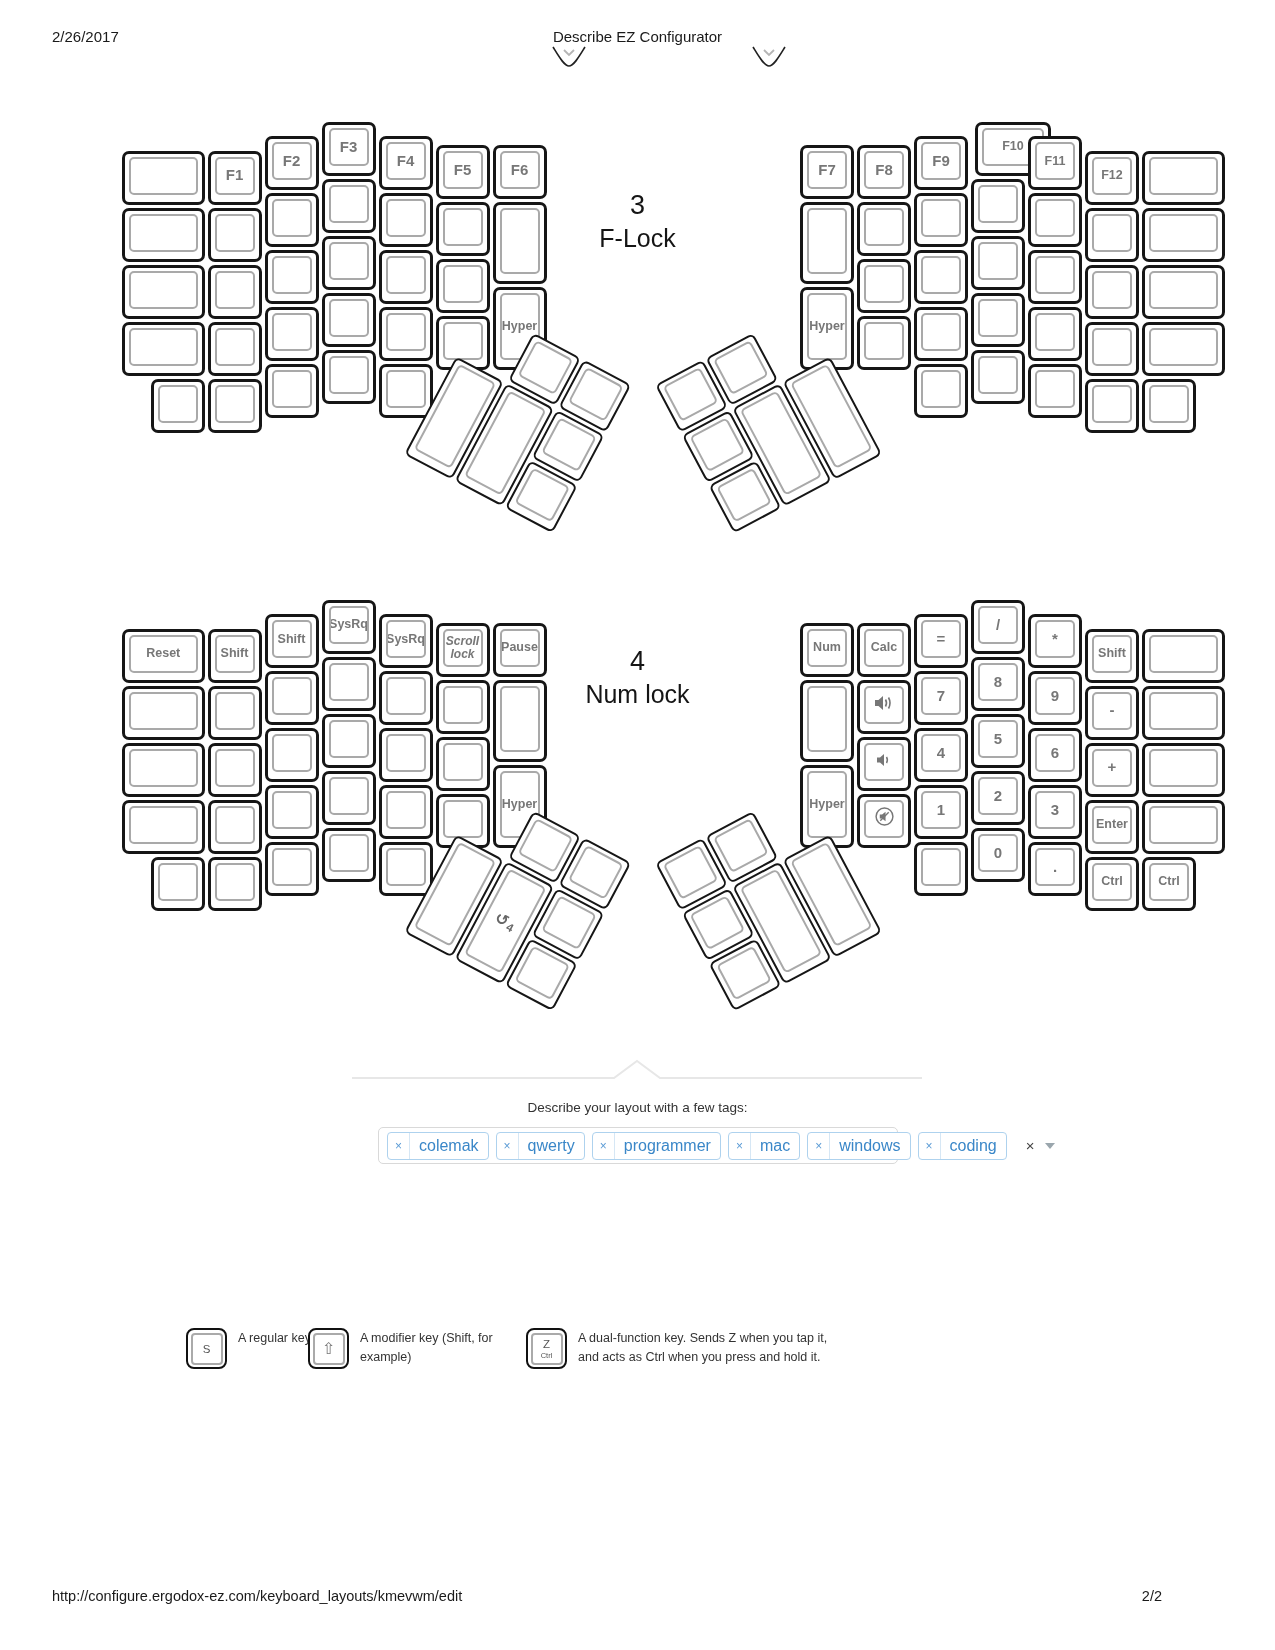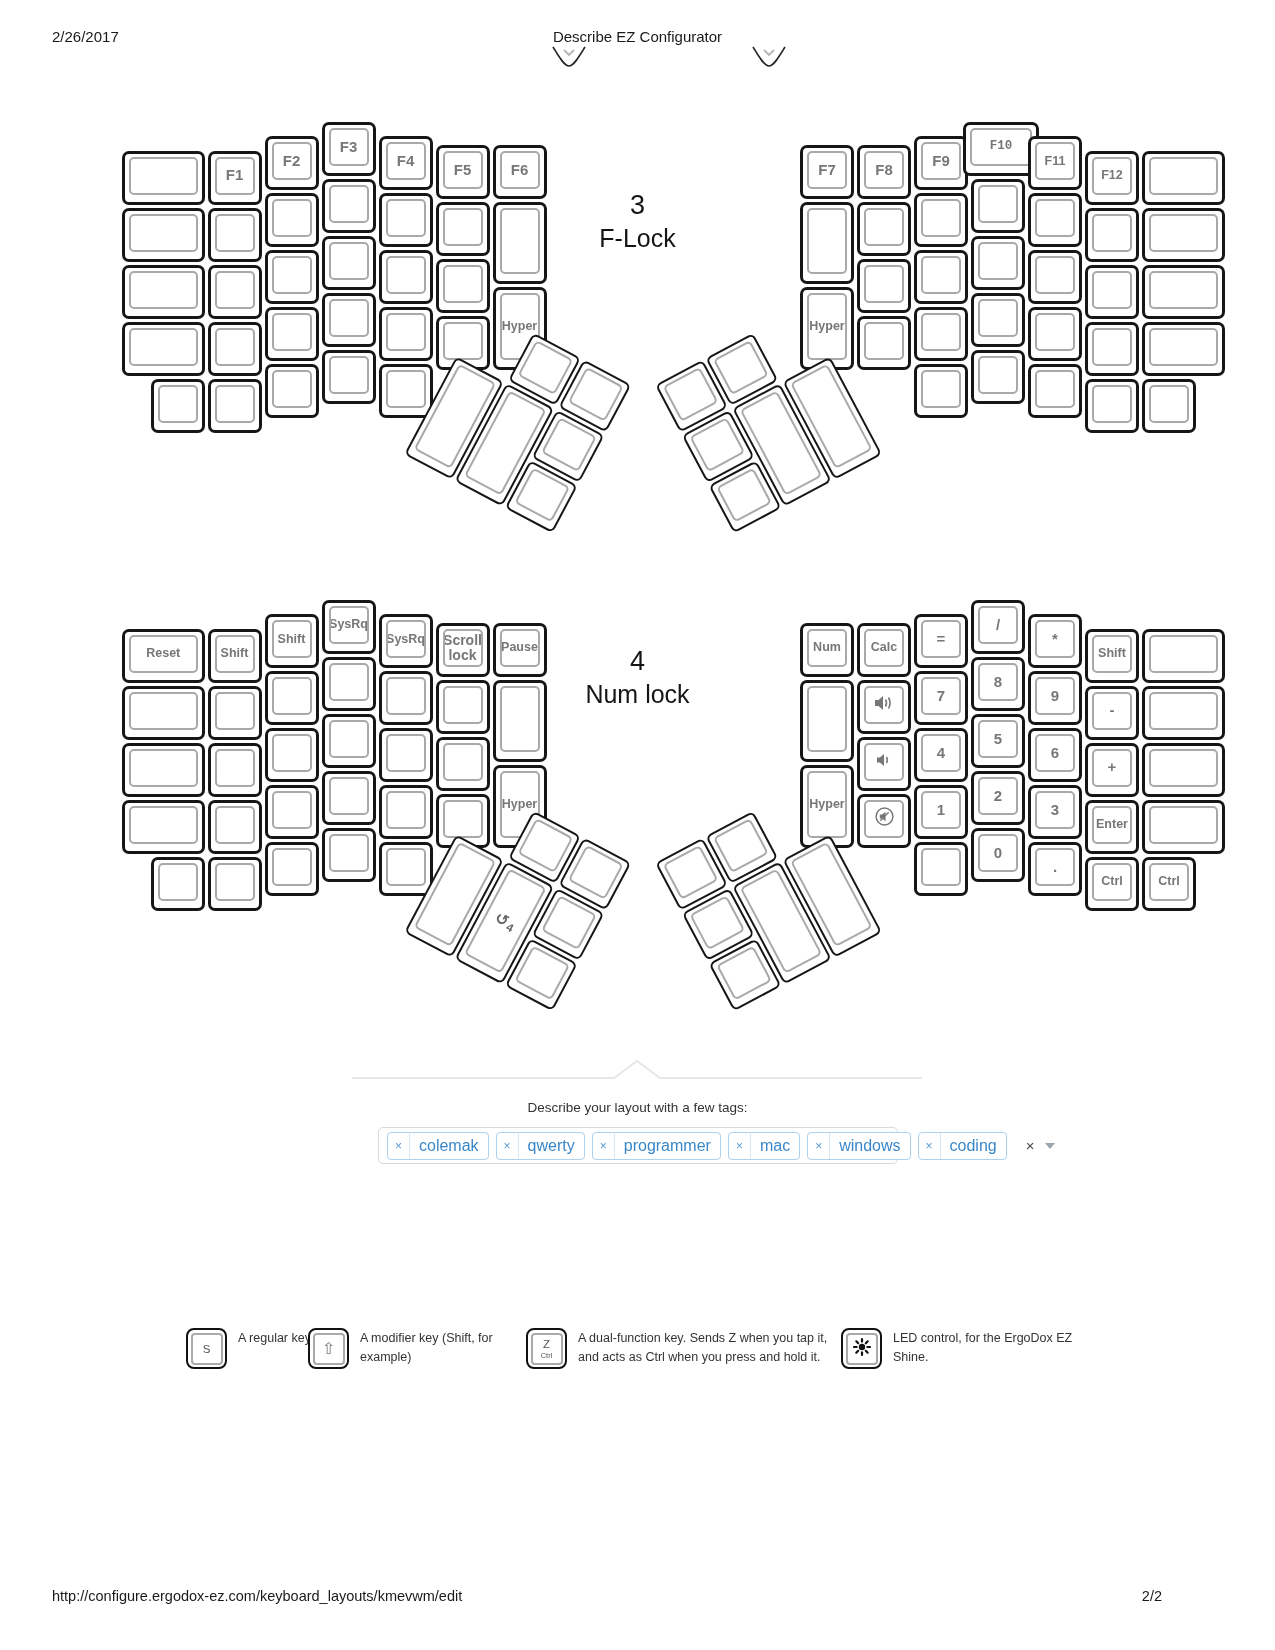--- a/index.html
+++ b/index.html
@@ -10,21 +10,21 @@
   .ftr-url{position:absolute;left:52px;top:1588px;font-size:14.5px;}
   .ftr-page{position:absolute;right:113px;top:1588px;font-size:14.5px;}
   .chev{position:absolute;width:36px;height:28px;}
   .key{position:absolute;box-sizing:border-box;background:#fff;border:3px solid #161616;border-radius:7px;}
   .key.thumbk{border-width:2px;border-radius:6px;}
   .cap{position:absolute;left:4px;right:4px;top:3px;bottom:7px;border:2px solid #a9a9a9;border-radius:5px;
        display:flex;align-items:center;justify-content:center;flex-direction:column;
        color:#777;font-weight:bold;text-align:center;overflow:hidden;}
   .lab{font-size:12.5px;line-height:1.08;padding:0 1px;}
   .lab.big{font-size:15px;}
-  .lab.small{font-size:14px;}
+  .lab.small{font-size:12px;font-style:italic;}
   .thumbgrp{position:absolute;width:171px;height:171px;transform-origin:0 0;}
   .layer-num{position:absolute;left:0;right:0;text-align:center;font-size:27px;color:#151515;}
   .layer-name{position:absolute;left:0;right:0;text-align:center;font-size:25px;color:#151515;}
   .divider{position:absolute;left:352px;top:1058px;}
   .tags-prompt{position:absolute;left:0;right:0;top:1100px;text-align:center;font-size:13.5px;color:#333;}
   .tag-box{position:absolute;left:378px;top:1127px;width:520px;height:37px;box-sizing:border-box;
            border:1px solid #d9d9d9;border-radius:5px;display:flex;align-items:center;padding-left:8px;}
   .tag-pill{display:inline-flex;align-items:center;height:26px;border:1px solid #aed2ee;border-radius:4px;
             margin-right:7px;background:#fff;}
   .tag-x{padding:0 7px;color:#5b9bd5;font-size:12px;border-right:1px solid #d6e7f5;align-self:stretch;
@@ -198,21 +198,21 @@
         <div class="key" style="left: 57px; top: 22.8px; width: 54px; height: 54px;">
           <div class="cap">
             <span class="lab big">F8</span>
           </div>
         </div>
         <div class="key" style="left: 114px; top: 14.25px; width: 54px; height: 54px;">
           <div class="cap">
             <span class="lab big">F9</span>
           </div>
         </div>
-        <div class="key" style="left: 163px; top: 0px; width: 76px; height: 54px; font-family: Liberation Mono, monospace;">
+        <div class="key" style="left: 175px; top: 0px; width: 76px; height: 54px;">
           <div class="cap">
             <span class="lab">F10</span>
           </div>
         </div>
         <div class="key" style="left: 228px; top: 14.25px; width: 54px; height: 54px;">
           <div class="cap">
             <span class="lab">F11</span>
           </div>
         </div>
         <div class="key" style="left: 285px; top: 28.5px; width: 54px; height: 54px;">
@@ -720,37 +720,17 @@
       </div>
       <div class="lg-item" style="left: 526px;">
         <span class="lg-key">
           <span class="lg-cap">
             <span class="lg-top">Z</span>
             <span class="lg-sub">Ctrl</span>
           </span>
         </span>
         <span class="lg-text" style="width: 250px;">A dual-function key. Sends Z when you tap it, and acts as Ctrl when you press and hold it.</span>
       </div>
-      <div class="lg-item" style="left: 841px;">
-        <span class="lg-key">
-          <span class="lg-cap">
-            <span><svg width="20" height="20" viewBox="0 0 20 20">
-                <circle cx="10" cy="10" r="3.2" fill="#111"></circle>
-                <g stroke="#111" stroke-width="2.2" stroke-linecap="round">
-                  <line x1="10" y1="2" x2="10" y2="4.6"></line>
-                  <line x1="10" y1="15.4" x2="10" y2="18"></line>
-                  <line x1="2" y1="10" x2="4.6" y2="10"></line>
-                  <line x1="15.4" y1="10" x2="18" y2="10"></line>
-                  <line x1="4.3" y1="4.3" x2="6.2" y2="6.2"></line>
-                  <line x1="13.8" y1="13.8" x2="15.7" y2="15.7"></line>
-                  <line x1="15.7" y1="4.3" x2="13.8" y2="6.2"></line>
-                  <line x1="4.3" y1="15.7" x2="6.2" y2="13.8"></line>
-                </g>
-              </svg></span>
-          </span>
-        </span>
-        <span class="lg-text" style="width: 185px;">LED control, for the ErgoDox EZ Shine.</span>
-      </div>
     </div>
 
   <div class="ftr-url">http://configure.ergodox-ez.com/keyboard_layouts/kmevwm/edit</div>
   <div class="ftr-page">2/2</div>
 </div>
 
 </body></html>

